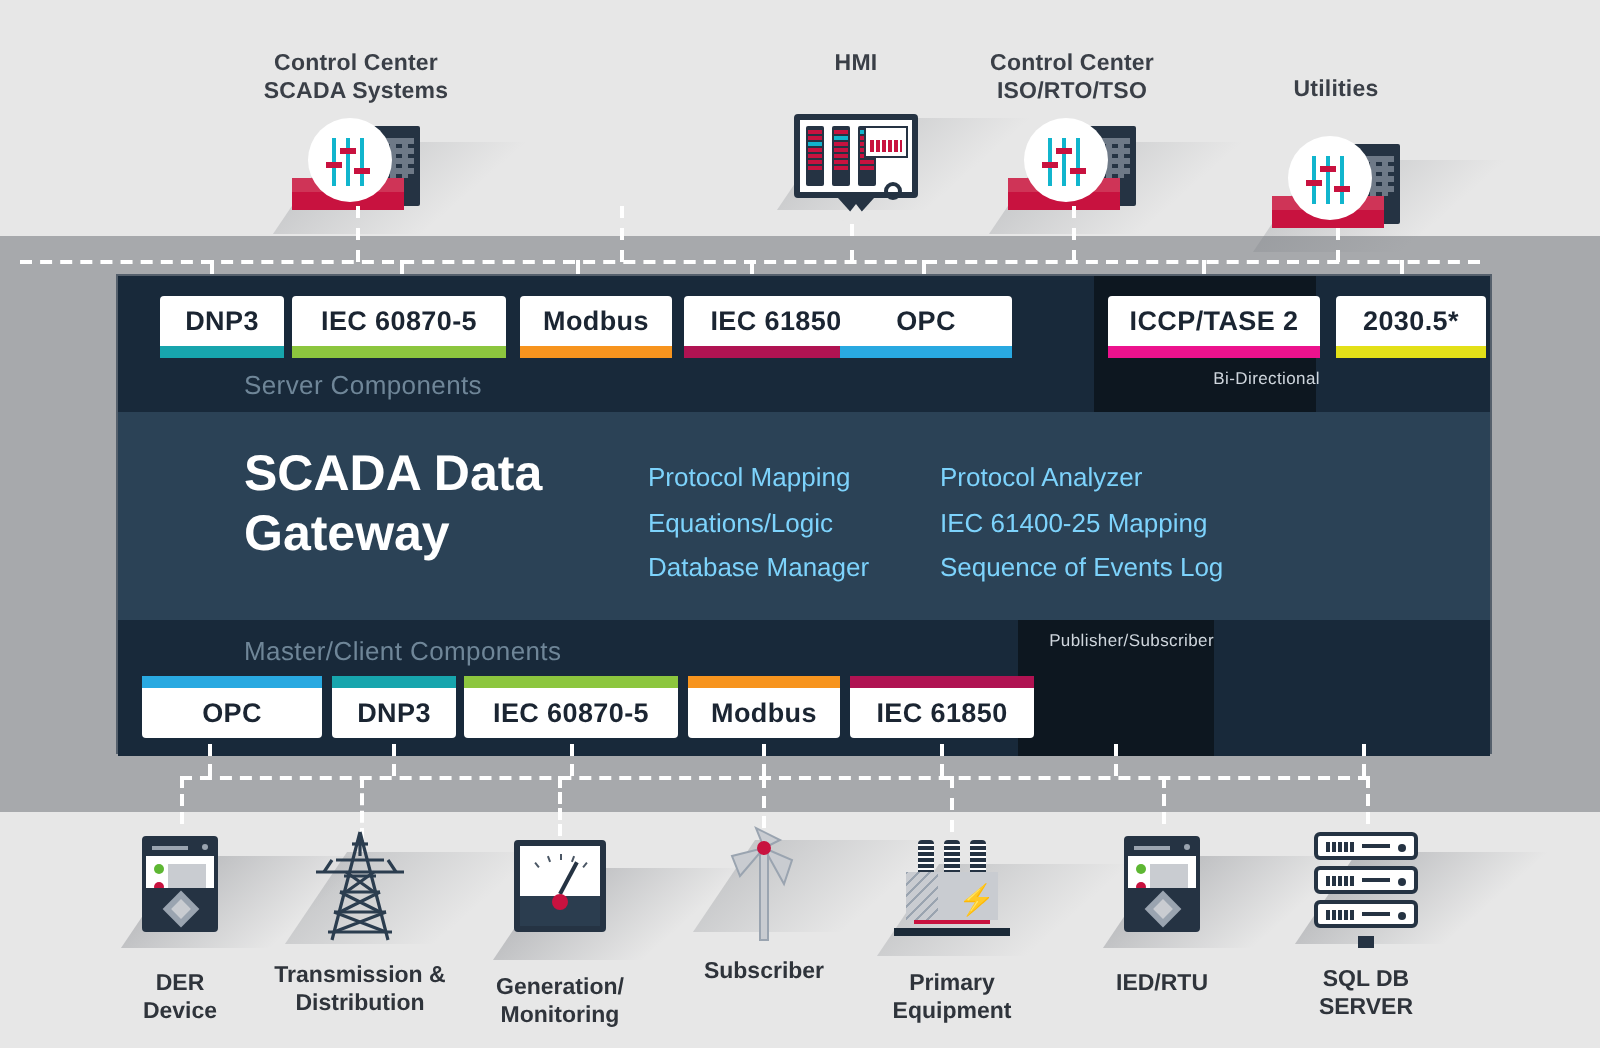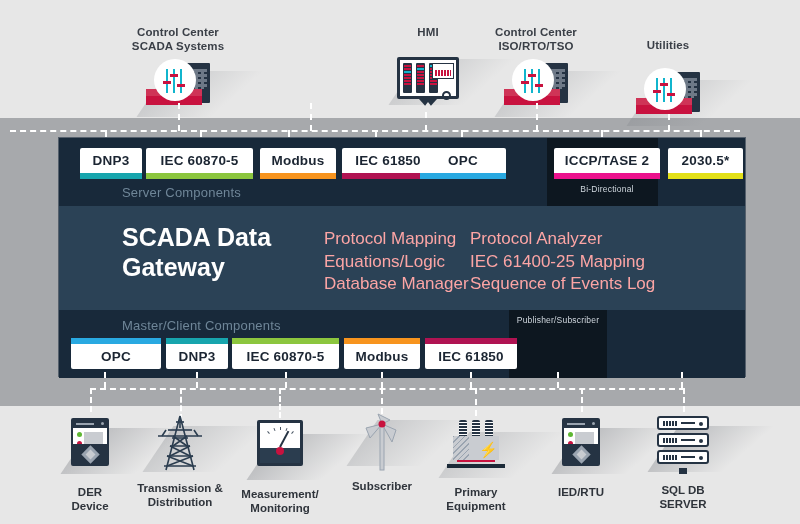--- a/index.html
+++ b/index.html
@@ -128,30 +128,30 @@
     font-size: 13.5px; font-weight: bold; color: #1b2532;
     letter-spacing: .2px; white-space: nowrap;
   }
   .badge .bar { position: absolute; left: 0; width: 100%; height: 6px; }
   .badge.srv .bar { bottom: 0; }
   .badge.mst .bar { top: 0; }
   .badge.srv { padding-bottom: 6px; }
   .badge.mst { padding-top: 6px; }
 
   .sub-label {
-    position: absolute; font-size: 8.5px; color: #cfd6dd; text-align: center;
+    position: absolute; font-size: 8.5px; color: #cfd6dd; text-align: right;
     white-space: nowrap; letter-spacing: .2px;
   }
 
   
   #core-title {
     position: absolute; left: 63px; top: 84px; width: 210px;
     font-size: 25px; font-weight: bold; color: #ffffff; line-height: 30px;
   }
-  .feat-col { position: absolute; font-size: 17px; color: #fca5a5; line-height: 22.5px; }
+  .feat-col { position: absolute; font-size: 13px; color: #7dd3fc; line-height: 22.5px; }
 
   
   .botdev { position: absolute; text-align: center; width: 120px; }
   .botdev .caption {
     font-size: 11.5px; line-height: 14px; color: #2f343b; font-weight: bold;
     white-space: nowrap;
   }
   .bicon { position: relative; height: 62px; margin-bottom: 5px; }
 
   
@@ -480,21 +480,21 @@
         <div class="tick" style="left:8px;  top:8px; transform:rotate(-40deg);"></div>
         <div class="tick" style="left:14px; top:5px; transform:rotate(-22deg);"></div>
         <div class="tick" style="left:20px; top:4px;"></div>
         <div class="tick" style="left:26px; top:5px; transform:rotate(22deg);"></div>
         <div class="tick" style="left:32px; top:8px; transform:rotate(40deg);"></div>
         <div class="needle"></div>
         <div class="base"></div>
         <div class="dot"></div>
       </div>
     </div>
-    <div class="caption">Measurement/</div>
+    <div class="caption">Generation/</div>
     <div class="caption">Monitoring</div>
   </div>
 
   <div class="botdev" style="left:322px; top:412px;">
     <div class="bicon">
       <div class="shadow" style="margin-left:-20px; top:8px;"></div>
       <div class="turb">
         <svg width="52" height="60" viewBox="0 0 52 60">
           <g fill="#c9ccd1" stroke="#9aa4b0" stroke-width="1">
             <path d="M26 12 L22 2 L34 8 Z"></path>

